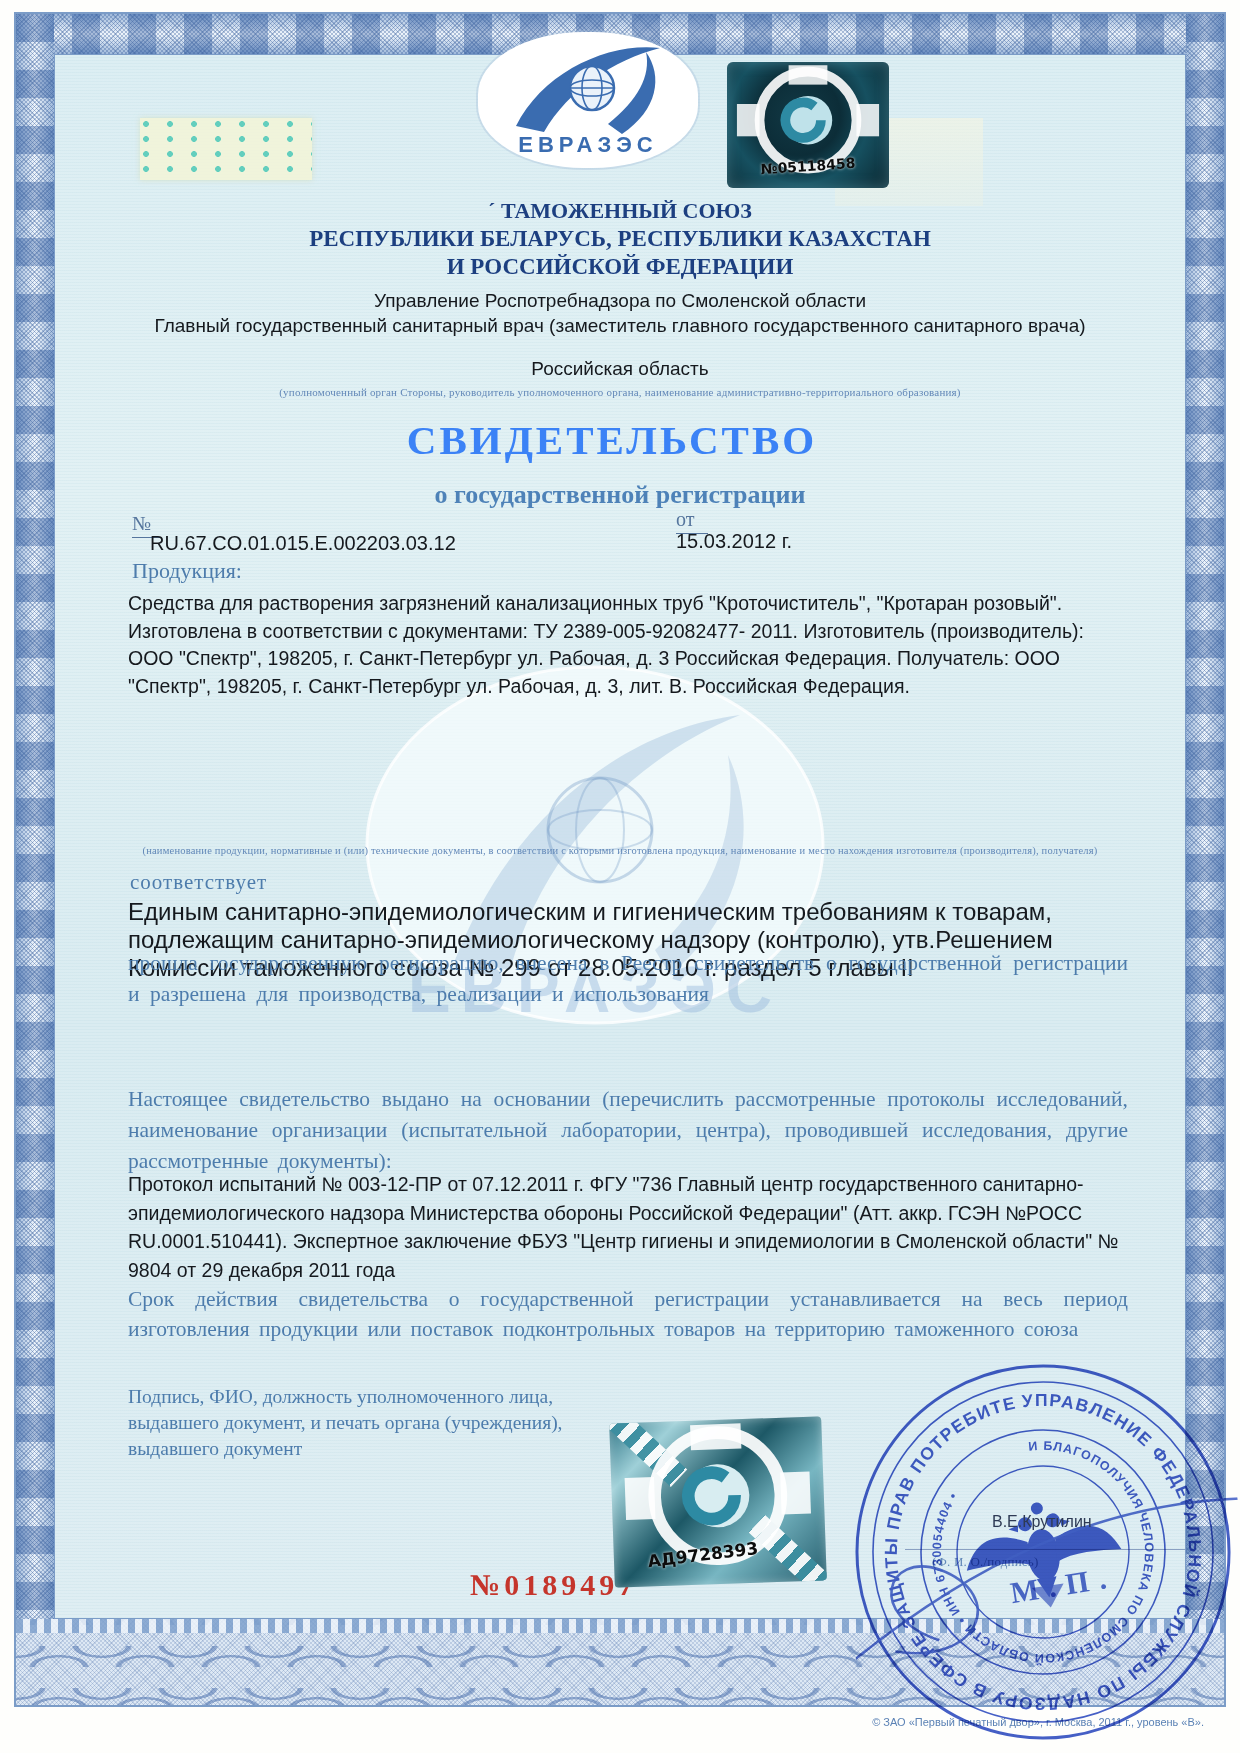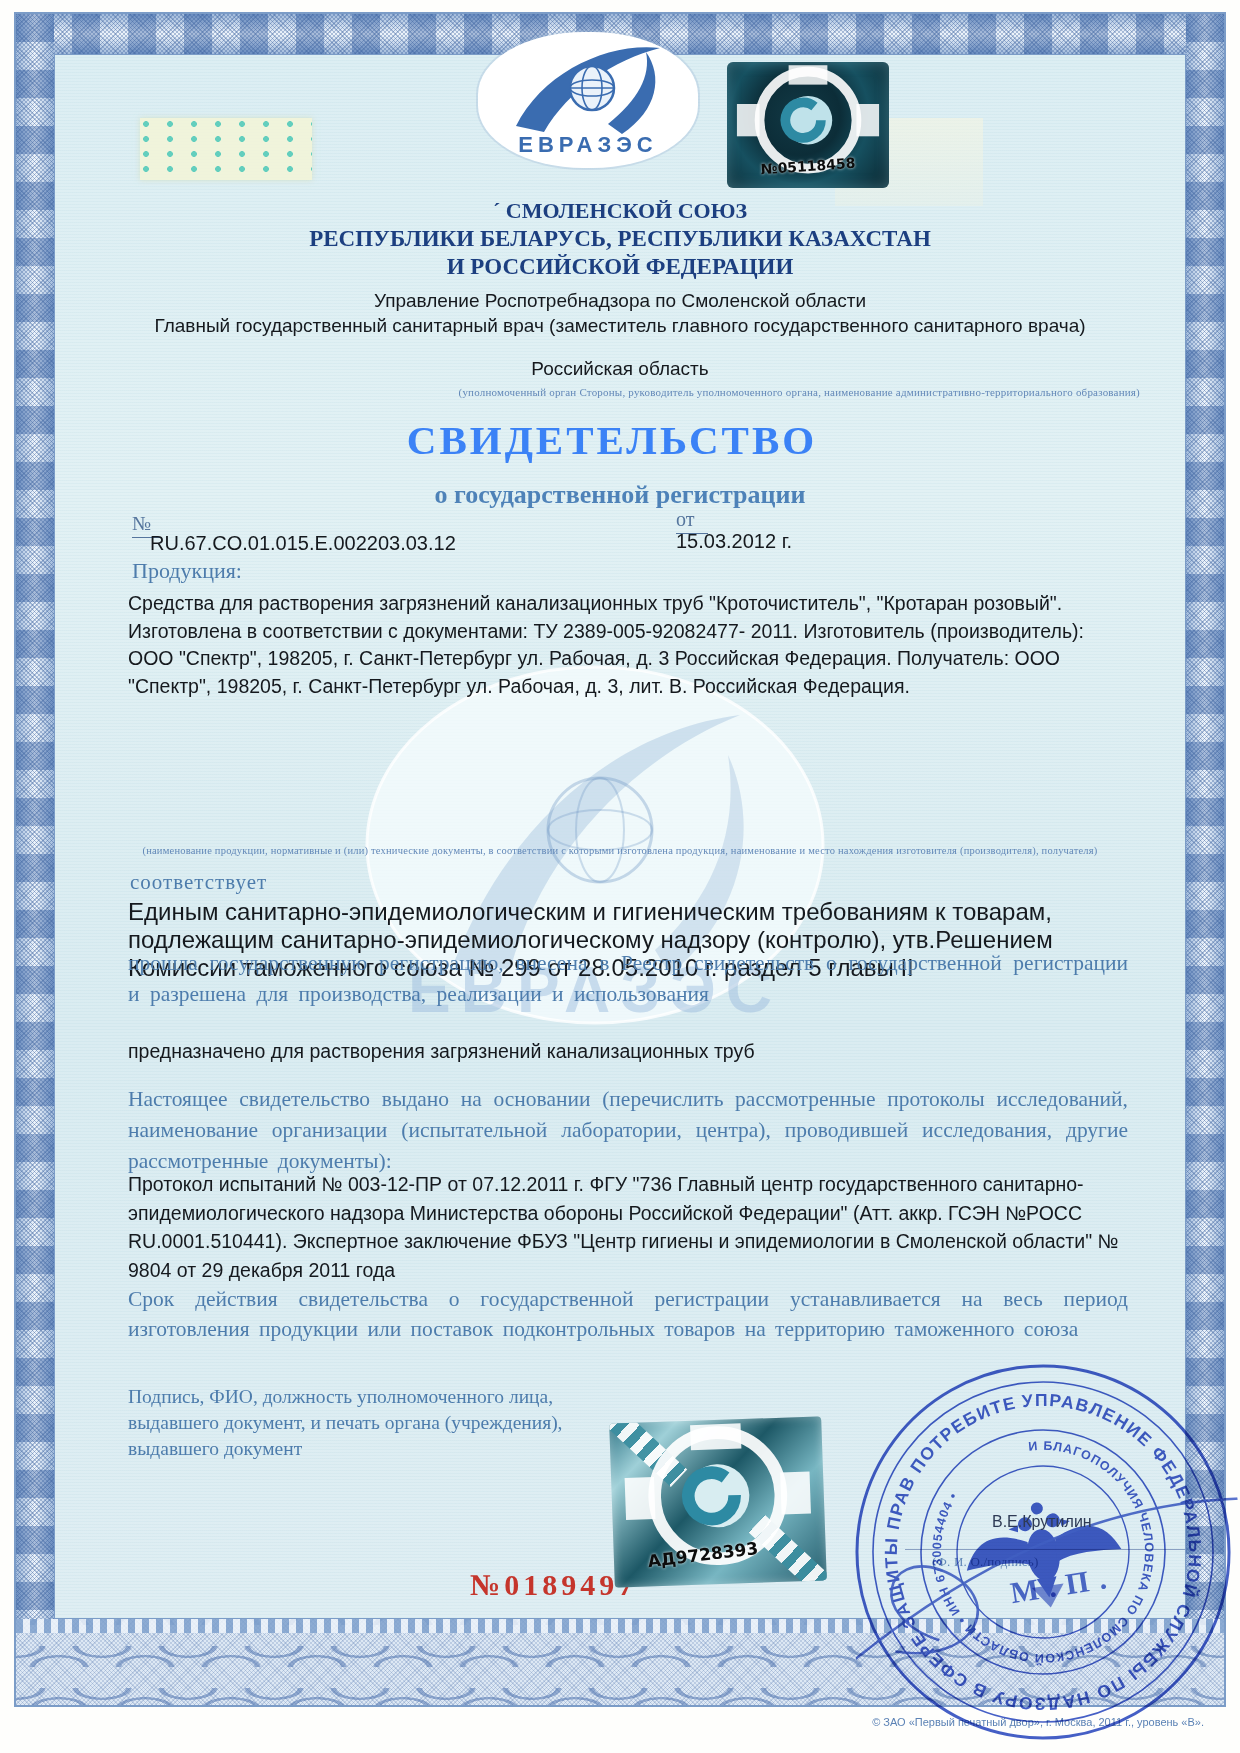--- a/index.html
+++ b/index.html
@@ -127,44 +127,43 @@
       <circle cx="50" cy="36" r="30" fill="none" stroke="rgba(255,255,255,.9)" stroke-width="6"></circle>
       <rect x="38" y="2" width="24" height="12" fill="rgba(255,255,255,.85)"></rect>
       <rect x="80" y="26" width="14" height="20" fill="rgba(255,255,255,.85)"></rect>
       <rect x="6" y="26" width="14" height="20" fill="rgba(255,255,255,.85)"></rect>
       <circle cx="50" cy="36" r="15" fill="#bfe2ea"></circle>
       <path d="M58 36 a11 11 0 1 1 -4 -8.5" fill="none" stroke="#2d8aa3" stroke-width="6"></path>
     </svg>
     <div class="holo-num" style="font-size:14px;transform:rotate(-4deg);">№05118458</div>
   </div>
 
-  <div class="abs ctr navy" style="left:60px;right:60px;top:198px;font-size:22px;">´ СМОЛЕНСКОЙ СОЮЗ</div>
+  <div class="abs ctr navy" style="left:60px;right:60px;top:198px;font-size:22px;">´ ТАМОЖЕННЫЙ СОЮЗ</div>
   <div class="abs ctr navy" style="left:60px;right:60px;top:226px;font-size:23px;">РЕСПУБЛИКИ БЕЛАРУСЬ, РЕСПУБЛИКИ КАЗАХСТАН</div>
   <div class="abs ctr navy" style="left:60px;right:60px;top:254px;font-size:23px;">И РОССИЙСКОЙ ФЕДЕРАЦИИ</div>
   <div class="abs ctr sans" style="left:60px;right:60px;top:290px;font-size:19px;">Управление Роспотребнадзора по Смоленской области</div>
   <div class="abs ctr sans" style="left:112px;right:112px;top:314px;font-size:19px;line-height:23px;">Главный государственный санитарный врач (заместитель главного государственного санитарного врача)</div>
   <div class="abs ctr sans" style="left:60px;right:60px;top:358px;font-size:19px;">Российская область</div>
-  <div class="abs ctr note" style="left:100px;right:100px;top:386px;text-align:right;">(уполномоченный орган Стороны, руководитель уполномоченного органа, наименование административно-территориального образования)</div>
+  <div class="abs ctr note" style="left:100px;right:100px;top:386px;">(уполномоченный орган Стороны, руководитель уполномоченного органа, наименование административно-территориального образования)</div>
 
   <div class="abs ctr" style="left:60px;right:76px;top:416px;font-size:41px;font-weight:bold;color:#3b82f6;letter-spacing:3px;">СВИДЕТЕЛЬСТВО</div>
   <div class="abs ctr" style="left:60px;right:60px;top:466px;font-size:26px;font-weight:bold;color:#4e82b8;margin-top:14px;">о государственной регистрации</div>
 
   <div class="abs" style="left:132px;top:512px;font-size:20px;color:#55759d;border-bottom:1px solid #55759d;padding:0 10px 2px 0;">№</div>
   <div class="abs sans" style="left:150px;top:532px;font-size:20px;">RU.67.CO.01.015.E.002203.03.12</div>
   <div class="abs" style="left:676px;top:508px;font-size:20px;color:#55759d;border-bottom:1px solid #55759d;padding:0 14px 2px 0;">от</div>
   <div class="abs sans" style="left:676px;top:530px;font-size:20px;">15.03.2012 г.</div>
 
   <div class="abs blueser" style="left:132px;top:558px;font-size:22px;">Продукция:</div>
   <div class="abs sans" style="left:128px;top:590px;width:992px;font-size:19.5px;line-height:27.5px;">Средства для растворения загрязнений канализационных труб "Кроточиститель", "Кротаран розовый". Изготовлена в соответствии с документами: ТУ 2389-005-92082477- 2011. Изготовитель (производитель): ООО "Спектр", 198205, г. Санкт-Петербург ул. Рабочая, д. 3  Российская Федерация.  Получатель: ООО "Спектр", 198205, г. Санкт-Петербург ул. Рабочая, д. 3, лит. В. Российская Федерация.</div>
   <div class="abs ctr note" style="left:100px;right:100px;top:845px;font-size:10.5px;">(наименование продукции, нормативные и (или) технические документы, в соответствии с которыми изготовлена продукция, наименование и место нахождения изготовителя (производителя), получателя)</div>
 
   <div class="abs blueser" style="left:130px;top:870px;font-size:21px;letter-spacing:1px;">соответствует</div>
   <div class="abs sans" style="left:128px;top:898px;width:992px;font-size:24px;line-height:28px;">Единым санитарно-эпидемиологическим и гигиеническим требованиям к товарам, подлежащим санитарно-эпидемиологическому надзору (контролю), утв.Решением Комиссии таможенного союза № 299 от 28.05.2010 г. раздел 5 главы II</div>
   <div class="abs blueser just" style="left:128px;top:948px;width:1000px;font-size:21.5px;line-height:31px;word-spacing:5px;">прошла государственную регистрацию, внесена в Реестр свидетельств о государственной регистрации и разрешена для производства, реализации и использования</div>
-  <div class="abs sans" style="left:128px;top:1040px;width:992px;font-size:19.5px;">предназначено для растворения загрязнений канализационных труб</div>
 
   <div class="abs blueser just" style="left:128px;top:1084px;width:1000px;font-size:21.5px;line-height:31px;word-spacing:4px;">Настоящее свидетельство выдано на основании (перечислить рассмотренные протоколы исследований, наименование организации (испытательной лаборатории, центра), проводившей исследования, другие рассмотренные документы):</div>
   <div class="abs sans" style="left:128px;top:1170px;width:992px;font-size:19.5px;line-height:28.5px;">Протокол испытаний № 003-12-ПР от 07.12.2011 г. ФГУ "736 Главный центр государственного санитарно-эпидемиологического надзора Министерства обороны Российской Федерации" (Атт. аккр. ГСЭН №РОСС RU.0001.510441). Экспертное заключение ФБУЗ "Центр гигиены и эпидемиологии в Смоленской области" № 9804 от 29 декабря 2011 года</div>
 
   <div class="abs blueser just" style="left:128px;top:1284px;width:1000px;font-size:21.5px;line-height:30px;word-spacing:4px;">Срок действия свидетельства о государственной регистрации устанавливается на весь период изготовления продукции или поставок подконтрольных товаров на территорию таможенного союза</div>
 
   <div class="abs blueser" style="left:128px;top:1384px;width:510px;font-size:19.5px;line-height:26px;">Подпись,  ФИО,  должность  уполномоченного  лица, выдавшего  документ,  и  печать  органа  (учреждения), выдавшего документ</div>
 
   <div class="abs serial" style="left:470px;top:1568px;">№0189497</div>
 

